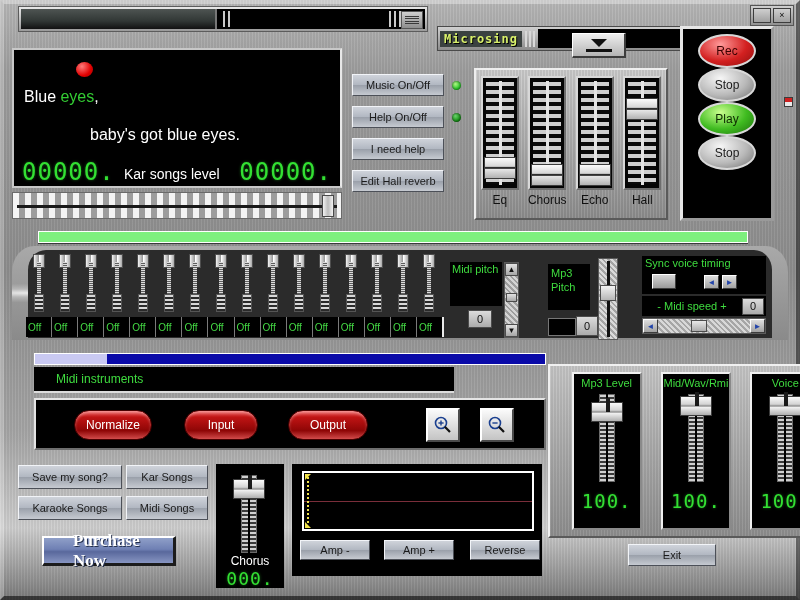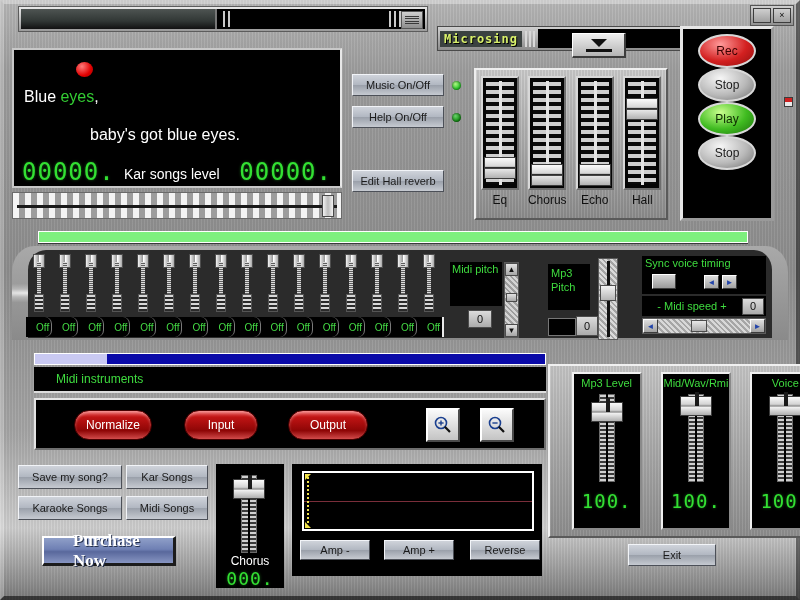--- a/index.html
+++ b/index.html
@@ -331,22 +331,21 @@
     border-right: 2px solid #eaeaea;
     display: flex;
   }
   .off-cell {
     flex: 1;
     border-right: 1px solid #7a7a7a;
     color: #44d944;
     font-family: "Liberation Sans", sans-serif;
     font-size: 10px;
     display: flex; align-items: center;
-    padding-left: 10px;
-    border-radius: 7px;
+    padding-left: 2px;
   }
   .off-cell:last-child { border-right: none; }
 
   
   #midi-pitch-box {
     position: absolute; left: 450px; top: 262px; width: 52px; height: 44px;
     background: #000;
   }
   #midi-pitch-label {
     color: #3fdc3f; font-size: 11px; padding: 1px 0 0 2px;
@@ -463,21 +462,21 @@
   #blue-bar {
     position: absolute; left: 34px; top: 353px; width: 512px; height: 12px;
     background: #0a0aa8;
     border: 1px solid #ffffff;
   }
   #blue-bar-fill {
     position: absolute; left: 0; top: 0; width: 72px; height: 100%;
     background: #c9c9f2;
   }
   #instr-banner {
-    position: absolute; left: 34px; top: 367px; width: 512px; height: 26px;
+    position: absolute; left: 34px; top: 367px; width: 420px; height: 26px;
     background: #000;
     border-bottom: 2px solid #dcdcdc;
     display: flex; align-items: center;
   }
   #instr-text {
     color: #3fdc3f; font-size: 12px; padding-left: 22px;
   }
 
   
   #io-bar {
@@ -704,20 +703,21 @@
     <div id="scrub-track"></div>
     <div id="scrub-thumb"></div>
   </div>
 
   <div id="btn-music" class="gbtn">Music On/Off</div>
   <span id="led-music" class="led bright"></span>
 
   <div id="btn-help" class="gbtn">Help On/Off</div>
   <span id="led-help" class="led dim"></span>
 
+  <div id="btn-ineed" class="gbtn">I need help</div>
   <div id="btn-hall" class="gbtn">Edit Hall reverb</div>
 
   <div id="drop-btn">
     <span class="tri"></span>
     <span class="bar"></span>
   </div>
 
   <div id="fx-rack">
     <div class="fx-col">
       <div class="fx-slot">

